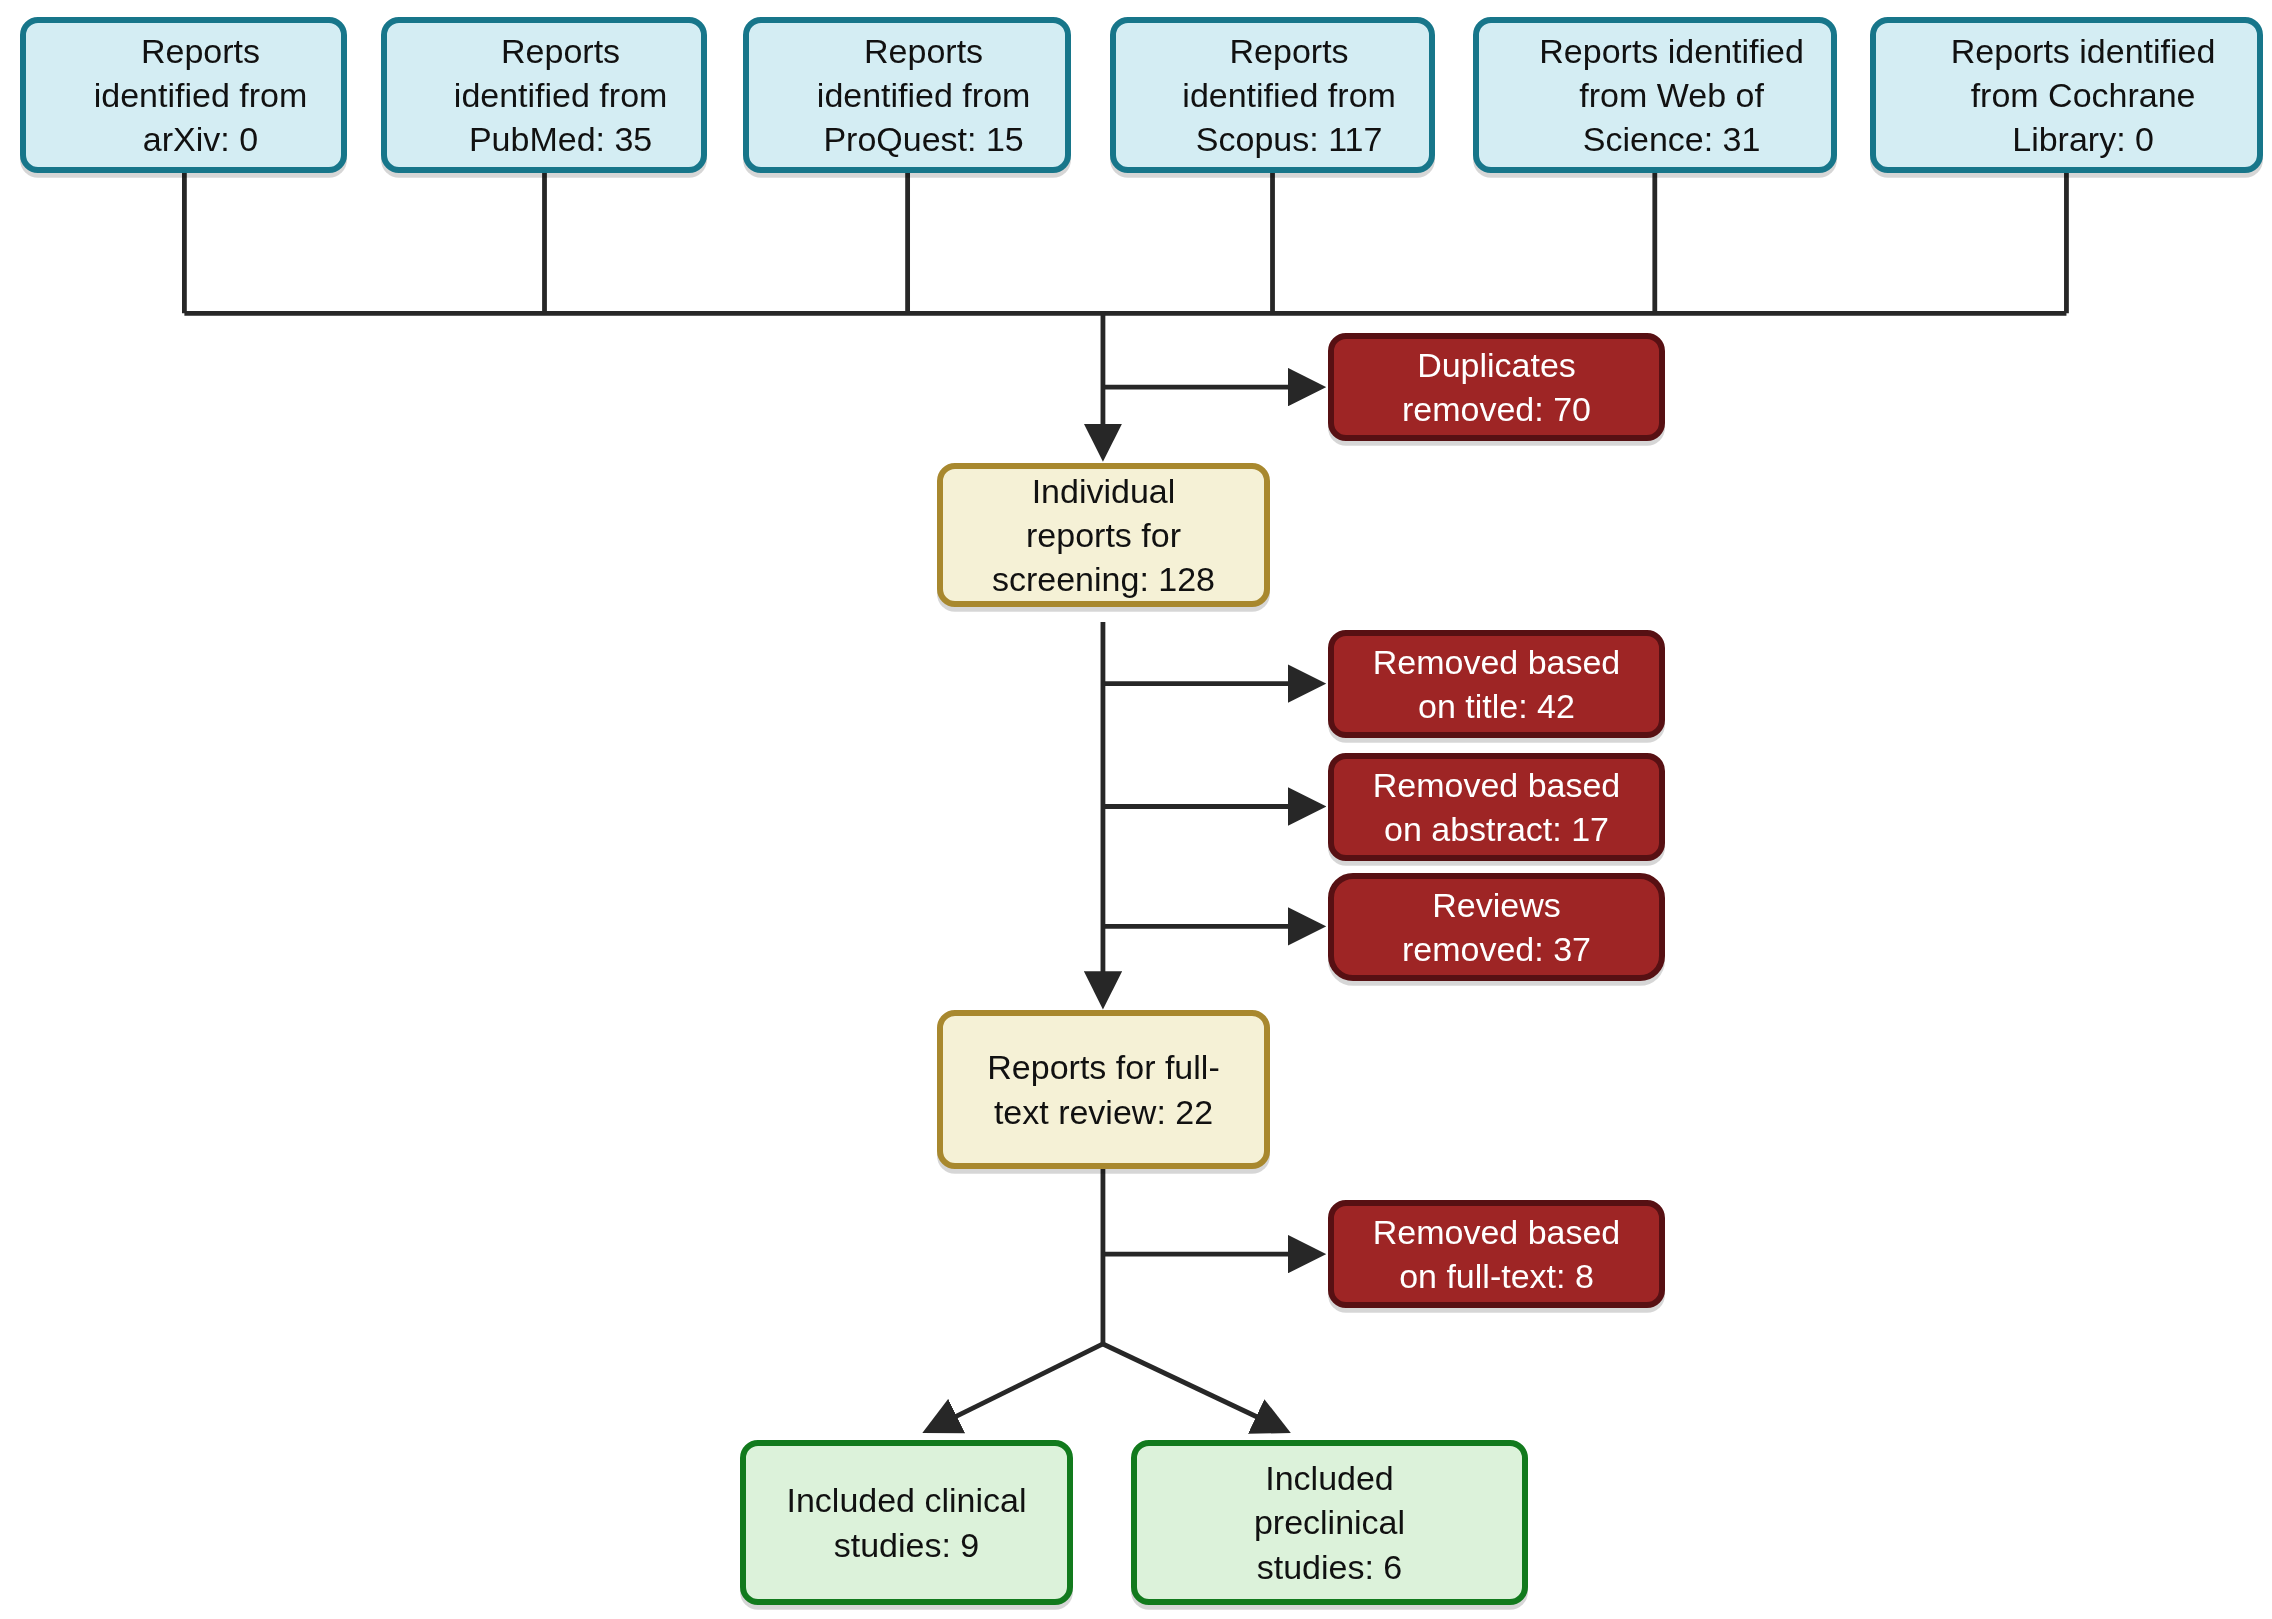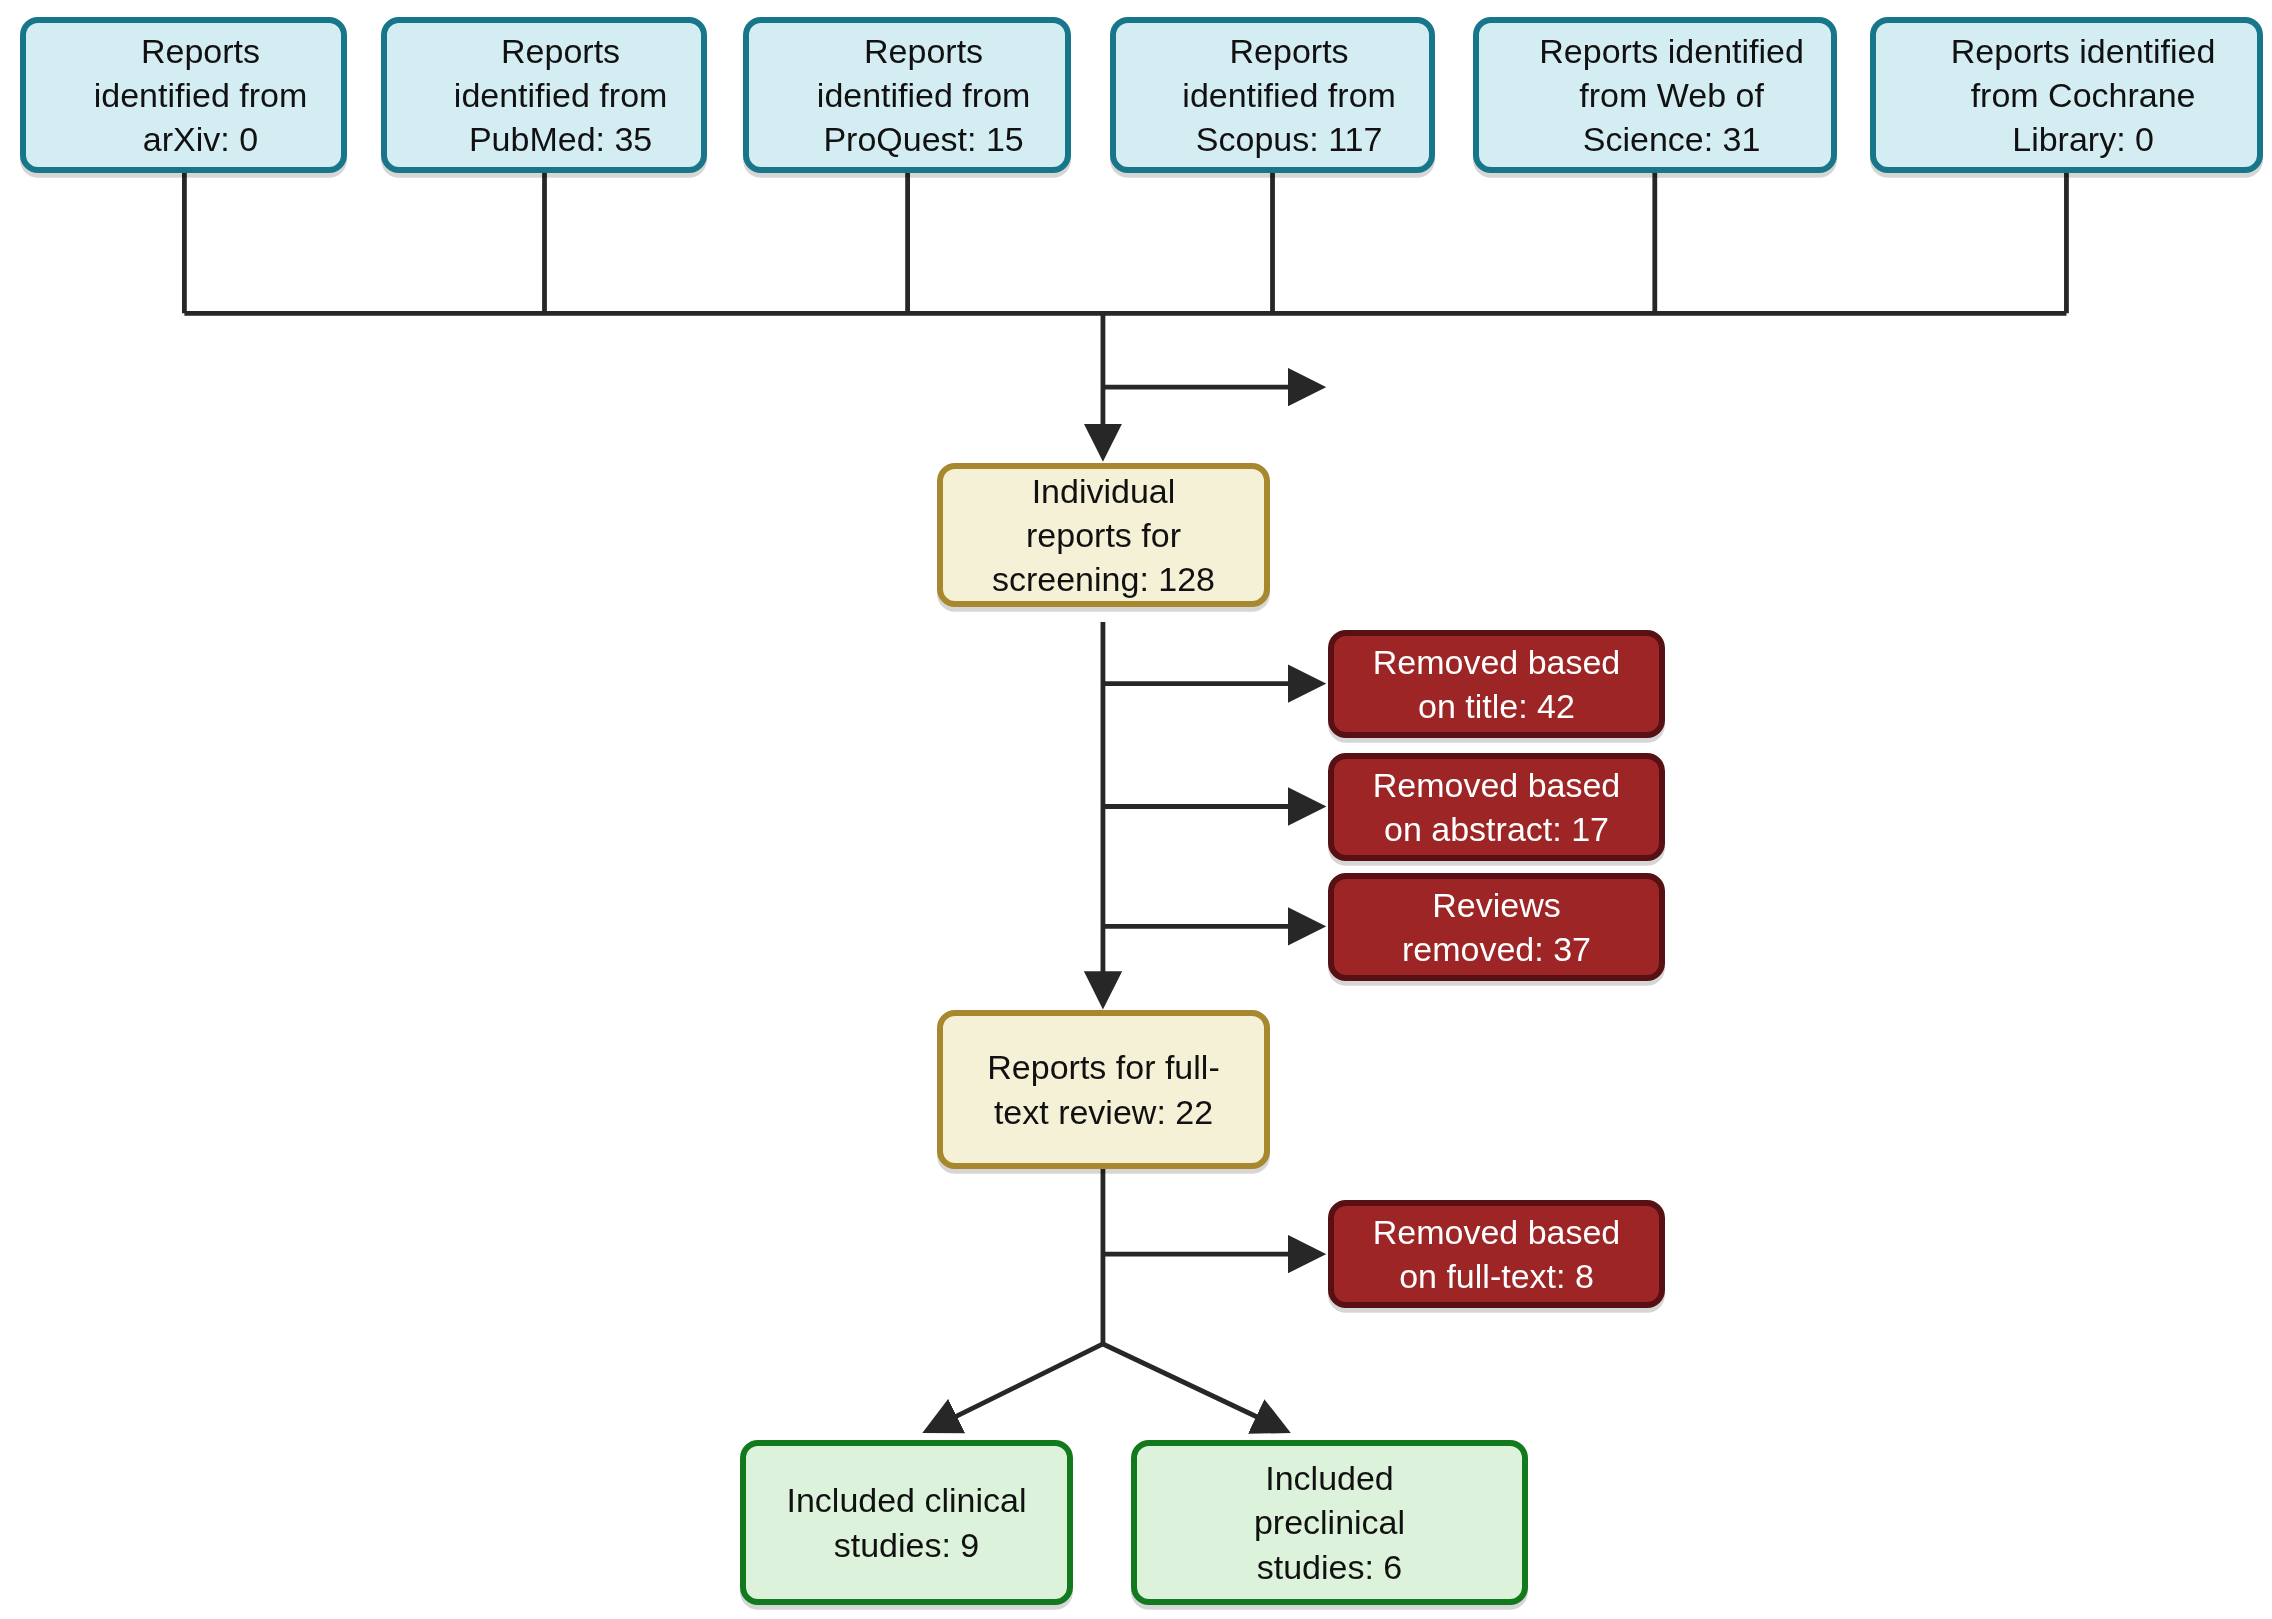--- a/index.html
+++ b/index.html
@@ -34,21 +34,21 @@
   #bx-arxiv            {left:20.4px;   top:17.4px;   width:327px; height:156px;}
   #bx-pubmed           {left:381px;  top:17.4px;   width:326px; height:156px;}
   #bx-proquest         {left:743px; top:17.4px;   width:328px; height:156px;}
   #bx-scopus           {left:1110px; top:17.4px;   width:325px; height:156px;}
   #bx-wos              {left:1473px; top:17.4px;   width:364px; height:156px;}
   #bx-cochrane         {left:1870px; top:17.4px;   width:393px; height:156px;}
   #bx-duplicates       {left:1328px; top:333px;  width:337px; height:108px;}
   #bx-screening        {left:937px; top:463px;  width:333px; height:144px;}
   #bx-title-removed    {left:1328px; top:630px; width:337px; height:108px;}
   #bx-abstract-removed {left:1328px; top:753px; width:337px; height:108px;}
-  #bx-reviews-removed  {left:1328px; top:873px; width:337px; height:108px;}
+  #bx-reviews-removed  {left:1328px; top:873px; width:337px; height:108px;border-radius:25px;}
   #bx-fulltext-review  {left:937px; top:1010px; width:333px; height:159px;}
   #bx-fulltext-removed {left:1328px; top:1200px; width:337px; height:108px;}
   #bx-clinical         {left:732px; top:1440px; width:333px; height:165px;margin-left:8px;}
   #bx-preclinical      {left:1131px; top:1440px; width:397px; height:165px;}
 </style>
 </head>
 <body>
 
 <div id="stage">
 
@@ -96,20 +96,24 @@
     <span class="lbl">Reports identified
 from Web of
 Science: 31</span>
   </div>
   <div class="node src" id="bx-cochrane">
     <span class="lbl">Reports identified
 from Cochrane
 Library: 0</span>
   </div>
 
+  <div class="node rem" id="bx-duplicates">
+    <span class="lbl">Duplicates
+removed: 70</span>
+  </div>
 
   <div class="node proc" id="bx-screening">
     <span class="lbl">Individual
 reports for
 screening: 128</span>
   </div>
 
   <div class="node rem" id="bx-title-removed">
     <span class="lbl">Removed based
 on title: 42</span>

